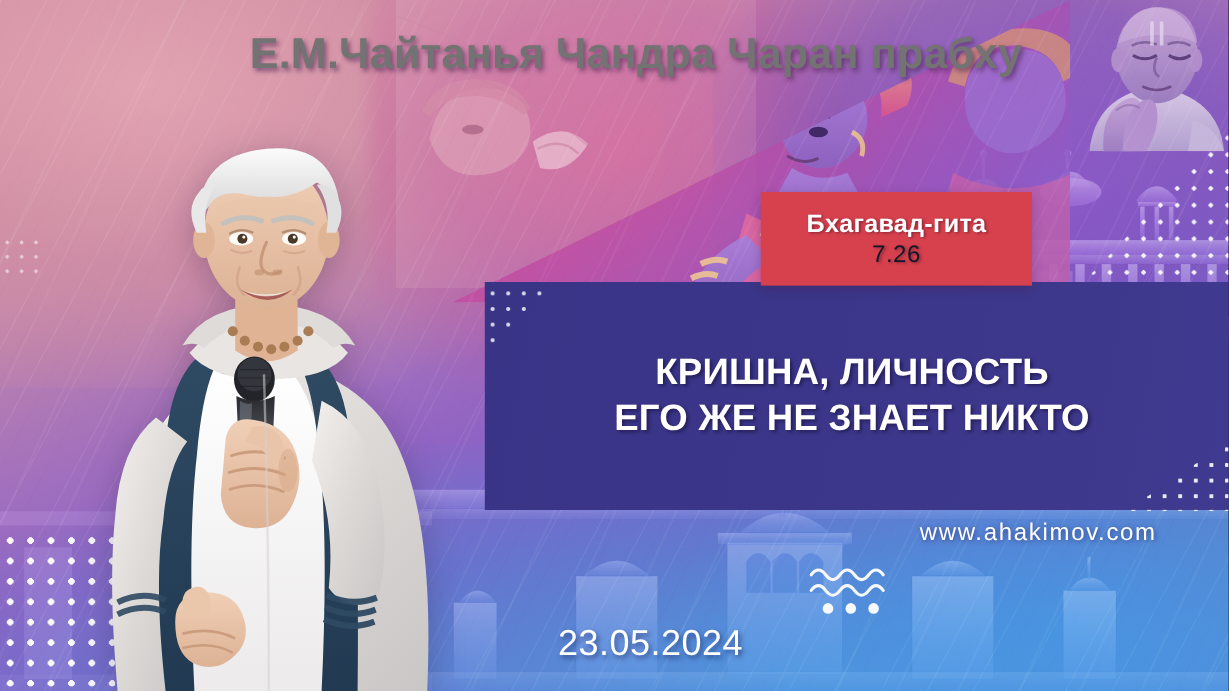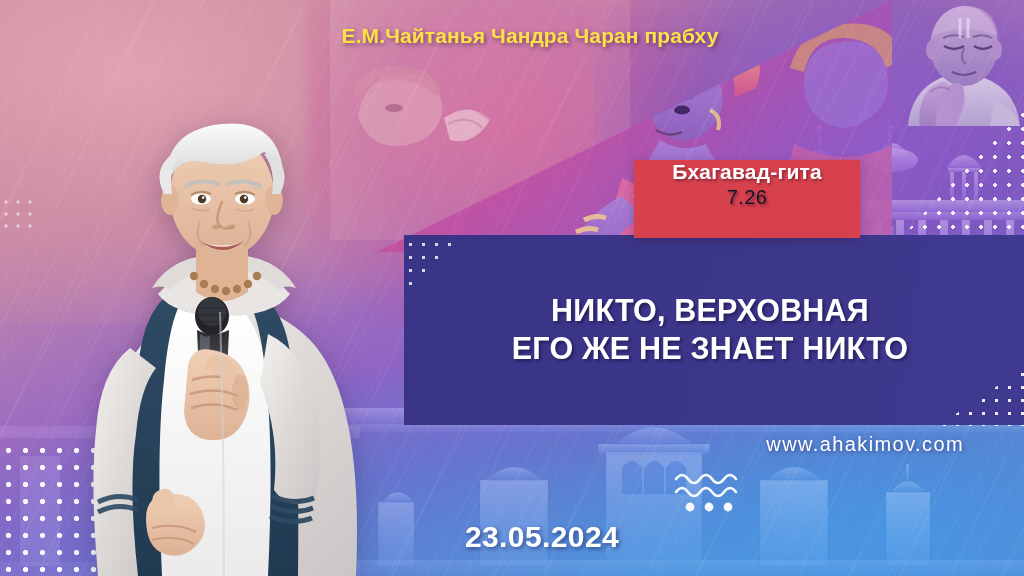--- a/index.html
+++ b/index.html
@@ -160,40 +160,40 @@
     letter-spacing:.2px;
     line-height:1.18;
     text-shadow:2px 2px 3px rgba(20,12,55,.55);
     white-space:nowrap;
   }
 
   
   .badge{
     position:absolute; left:634px; top:160px; width:226px; height:78px;
     background:#d6414d;
-    display:flex; flex-direction:column; align-items:center; justify-content:flex-start;
+    display:flex; flex-direction:column; align-items:center; justify-content:center;
     gap:2px;
     box-shadow:0 3px 9px rgba(70,20,50,.3);
   }
   .badge-title{
     color:#fff; font-size:21px; font-weight:bold; letter-spacing:.2px;
     text-shadow:1.5px 1.5px 2.5px rgba(90,20,35,.6);
   }
   .badge-verse{
     color:#0f172a; font-size:20px; font-weight:normal; letter-spacing:.4px;
     text-shadow:1.5px 1.5px 2.5px rgba(90,20,35,.6);
   }
 
   
   .header-title{
     position:absolute; left:0; right:0; top:24px;
     text-align:center;
     padding-left:36px;
-    color:#fde047;
-    font-size:21px;
+    color:#737373;
+    font-size:36px;
     font-weight:bold;
     letter-spacing:.1px;
     text-shadow:2px 2px 4px rgba(70,30,75,.6);
     white-space:nowrap;
   }
 
   
   .website{
     position:absolute; right:60px; top:433px;
     color:#fff;
@@ -216,21 +216,21 @@
     display:flex; justify-content:center; align-items:baseline; gap:18px;
     white-space:nowrap;
   }
   .footer-place{
     color:#fff; font-weight:bold; font-size:25px;
     font-variant:small-caps;
     letter-spacing:.6px;
     text-shadow:2px 2px 4px rgba(30,40,100,.62);
   }
   .footer-date{
-    color:#fff; font-weight:bold; font-size:30px;
+    color:#fff; font-weight:normal; font-size:30px;
     letter-spacing:.4px;
     text-shadow:2px 2px 4px rgba(30,40,100,.62);
   }
 </style>
 </head>
 <body>
 
 <div id="poster">
 
   <div class="bg-base"></div>
@@ -649,21 +649,21 @@
     <path d="M160 214 q4 130 4 264" stroke="#d6d2cf" stroke-width="2" fill="none" opacity="0.55"></path>
   </svg>
 
   <div class="header-title">Е.М.Чайтанья Чандра Чаран прабху</div>
 
   <div class="navy-bar"></div>
   <div class="dots dots-navy-l"></div>
   <div class="dots dots-navy-r"></div>
 
   <div class="quote">
-    <div class="quote-line">НИКТО, ВЕРХОВНАЯ</div>
+    <div class="quote-line">КРИШНА, ЛИЧНОСТЬ</div>
     <div class="quote-line">ЕГО ЖЕ НЕ ЗНАЕТ НИКТО</div>
   </div>
 
   <div class="badge">
     <div class="badge-title">Бхагавад-гита</div>
     <div class="badge-verse">7.26</div>
   </div>
 
   <div class="website">www.ahakimov.com</div>
 

